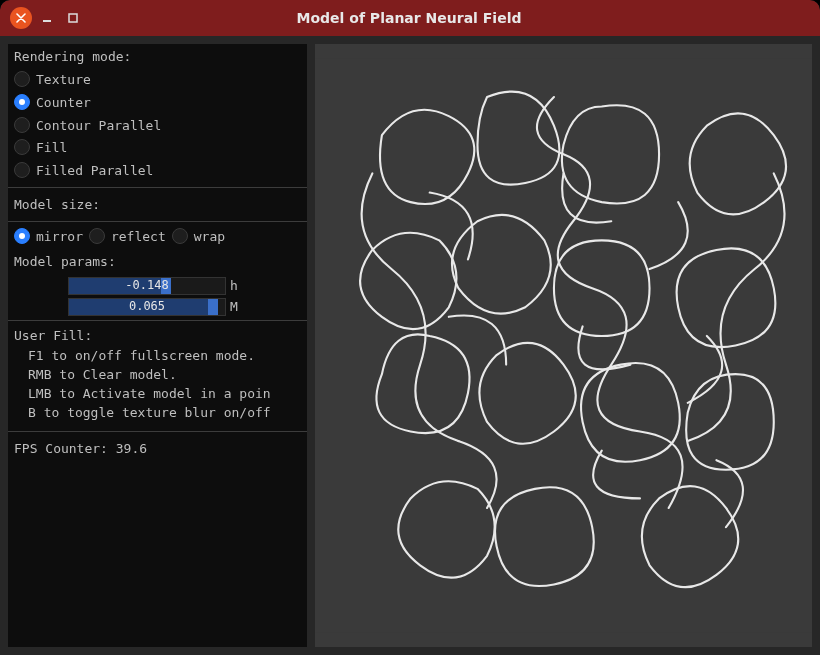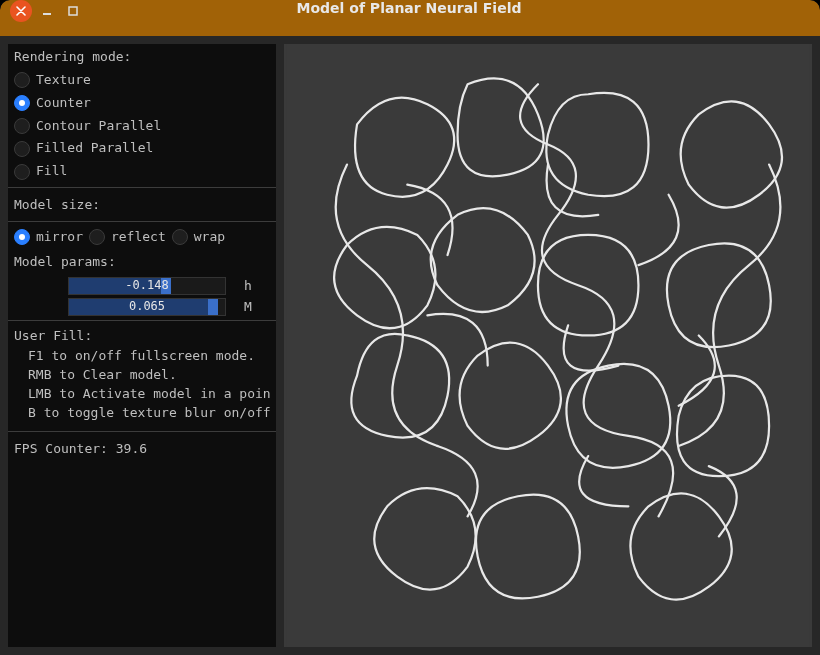--- a/index.html
+++ b/index.html
@@ -20,70 +20,70 @@
     font-size:13px;
     color:var(--text);
     width:820px;height:655px;overflow:hidden;
     background:var(--win-bg);
     border-radius:10px 10px 0 0;
   }
 
   
   .titlebar{
     height:36px;
-    display:flex;align-items:flex-start;
+    display:flex;align-items:center;
     padding:0 10px;
-    background:#a16207;
+    background:#7f1d1d;
     border-radius:10px 10px 0 0;
   }
   .win-buttons{display:flex;gap:4px;align-items:center;}
   .win-btn{width:22px;height:22px;border-radius:50%;display:flex;align-items:center;justify-content:center;}
   .win-close{background:var(--close);}
   .win-close svg{width:10px;height:10px;}
   .win-min,.win-max{color:#ddd;}
   .win-min svg,.win-max svg{width:12px;height:12px;}
   .title{flex:1;text-align:center;font-family:"DejaVu Sans","Segoe UI",sans-serif;font-weight:bold;font-size:14px;color:#e8e8e8;}
   .title-spacer{width:76px;}
 
   
   .client{
     display:flex;height:calc(100% - 36px);
     padding:8px 8px 8px 8px;box-sizing:border-box;gap:8px;
   }
   .sidebar{
-    width:268px;flex:none;
+    width:299px;flex:none;
     background:var(--panel-bg);
     color:var(--text-dim);
     font-size:13px;
     line-height:1.45;
     overflow:hidden;
   }
   .section-label{padding:4px 6px 2px 6px;}
   .row{display:flex;flex-wrap:wrap;gap:2px 6px;padding:0 6px;}
-  .radio-item{display:flex;align-items:center;gap:6px;padding:2px 0;min-width:0;}
+  .radio-item{display:flex;gap:6px;padding:2px 0;min-width:0;}
   .radio-dot{
     width:16px;height:16px;border-radius:50%;
     background:#1e1e1e;border:1px solid #3a3a3a;box-sizing:border-box;
     flex:none;display:flex;align-items:center;justify-content:center;
   }
   .radio-dot.on{background:var(--accent);border-color:var(--accent);}
   .radio-dot.on::after{content:"";width:6px;height:6px;border-radius:50%;background:#fff;}
   .check-box{
     width:16px;height:16px;border-radius:3px;
     background:#1e1e1e;border:1px solid #3a3a3a;box-sizing:border-box;flex:none;
     display:flex;align-items:center;justify-content:center;color:#fff;font-size:11px;
   }
   .check-box.on{background:var(--accent);border-color:var(--accent);}
   .check-box.on::after{content:"✓";position:relative;top:-1px;}
 
   .sep{border-top:1px solid var(--panel-border);margin:4px 0;}
 
   .slider{
     position:relative;height:18px;margin:3px 6px 3px 20px;
-    display:flex;gap:18px;padding-left:40px;
+    display:flex;gap:4px;padding-left:40px;
   }
   .slider-track{
     position:relative;flex:none;width:158px;height:18px;
     background:#1a1a1a;border:1px solid #333;box-sizing:border-box;
   }
   .slider-fill{position:absolute;left:0;top:0;bottom:0;background:var(--slider-fill);}
   .slider-handle{position:absolute;top:0;bottom:0;width:10px;background:var(--slider-handle);}
   .slider-value{
     position:absolute;left:0;right:0;top:0;bottom:0;
     display:flex;align-items:center;justify-content:center;
@@ -148,27 +148,27 @@
         </div>
         <div class="row">
           <div class="radio-item">
             <span class="radio-dot"></span>
             <span>Contour Parallel</span>
           </div>
         </div>
         <div class="row">
           <div class="radio-item">
             <span class="radio-dot"></span>
+            <span>Fill</span>
+          </div>
+        </div>
+        <div class="row">
+          <div class="radio-item">
+            <span class="radio-dot"></span>
             <span>Filled Parallel</span>
-          </div>
-        </div>
-        <div class="row">
-          <div class="radio-item">
-            <span class="radio-dot"></span>
-            <span>Fill</span>
           </div>
         </div>
       </div>
 
     <div class="sep"></div>
 
     <div class="section-label">Model size:</div>
 
     <div class="sep"></div>
 

